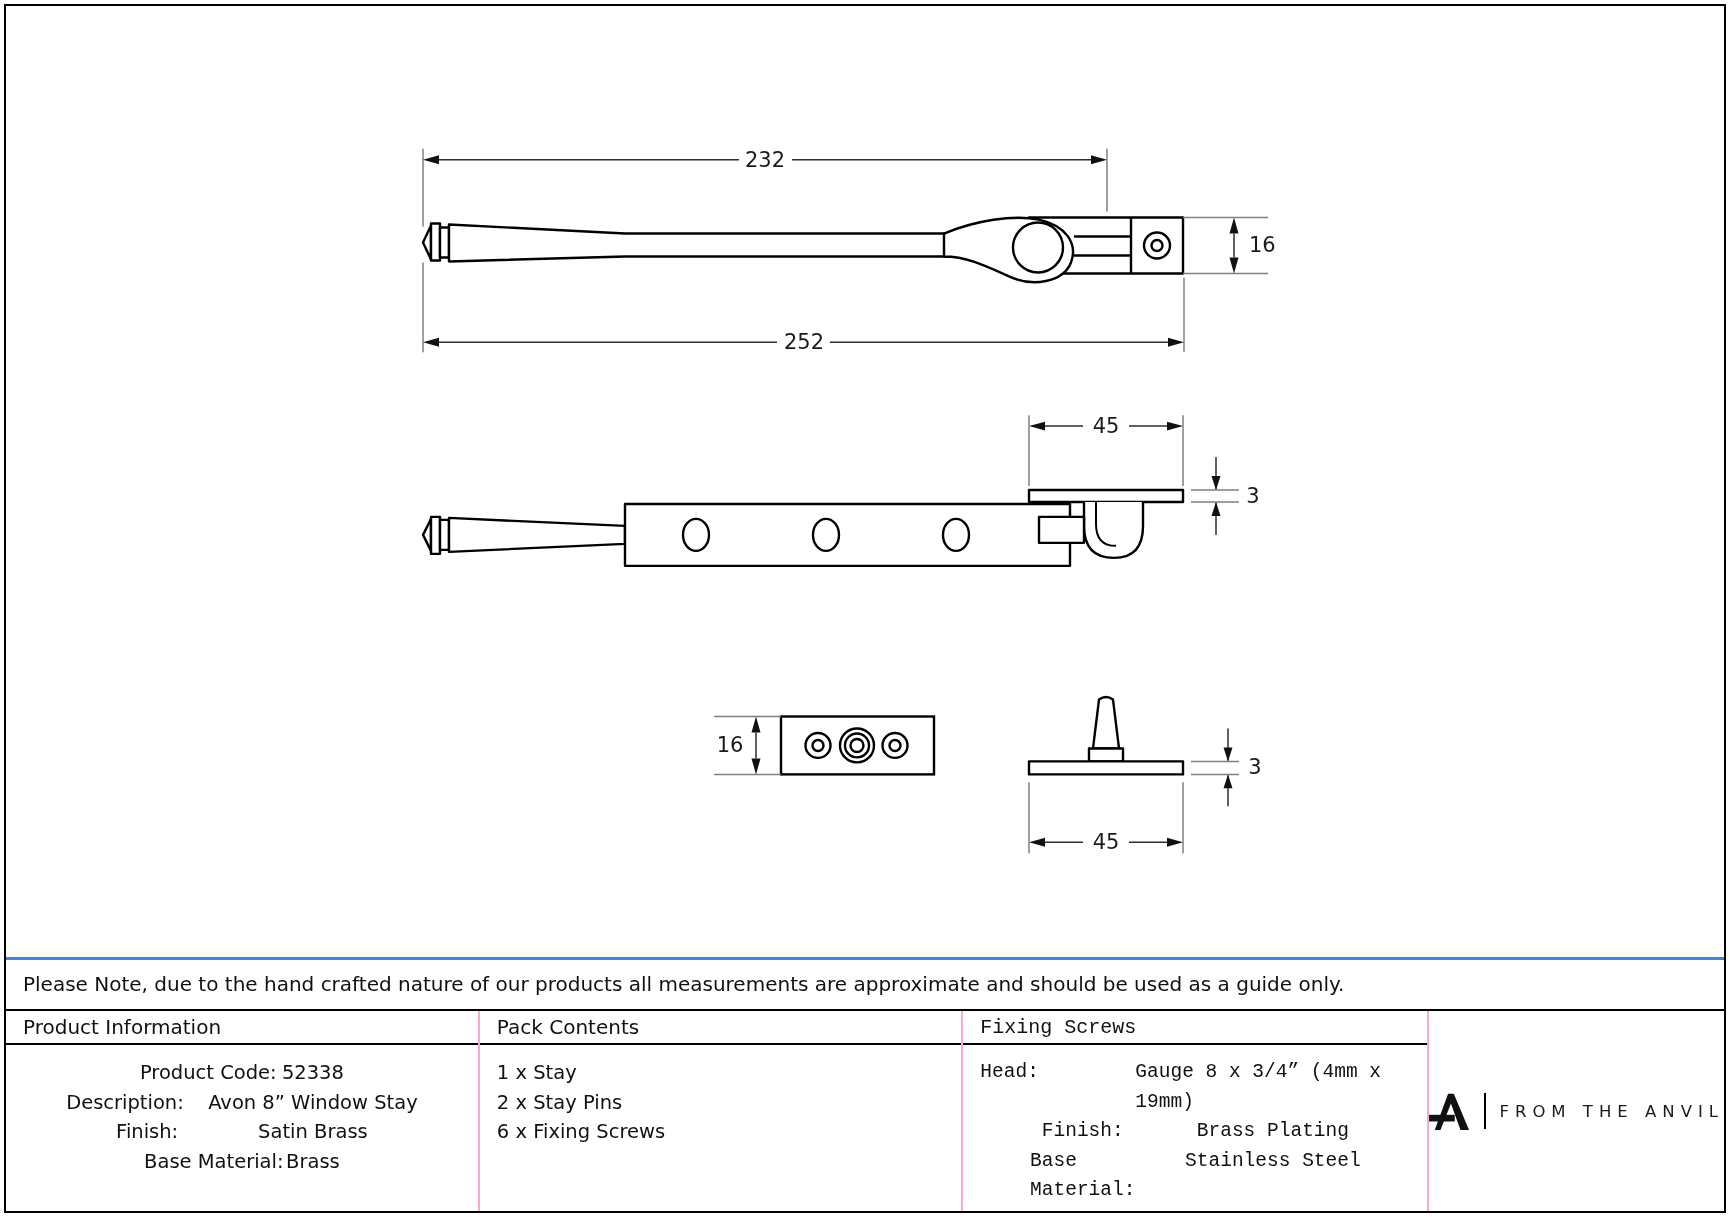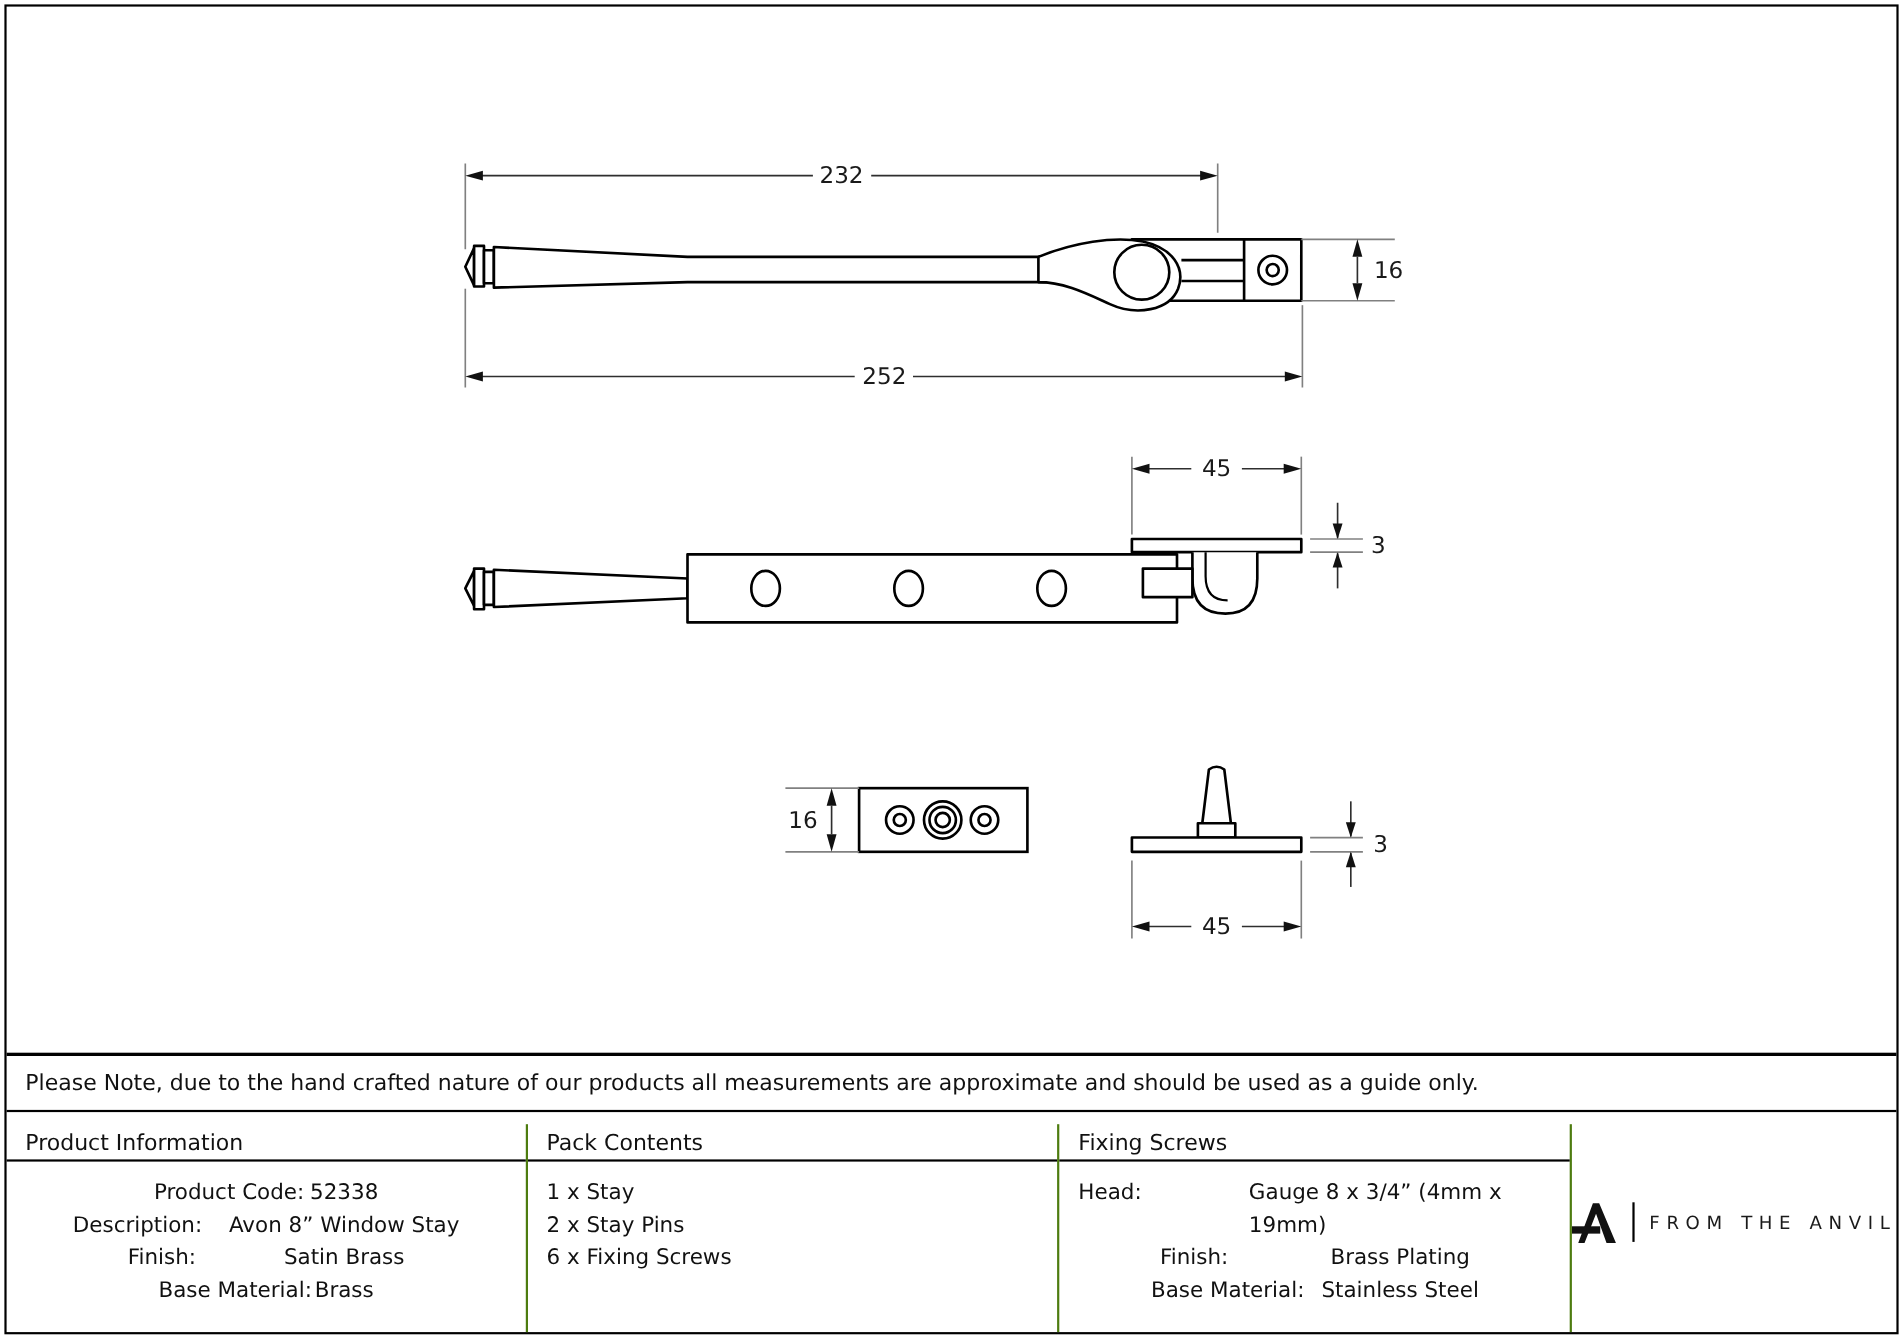--- a/index.html
+++ b/index.html
@@ -1,26 +1,26 @@
 <!DOCTYPE html>
 <html><head>
 <meta charset="utf-8">
 <style>
   html,body{margin:0;padding:0;background:#fff;}
   body{width:1730px;height:1217px;position:relative;font-family:"DejaVu Sans","Liberation Sans",sans-serif;color:#1a1a1a;}
   .frame{position:absolute;inset:4px;border:2px solid #000;display:flex;flex-direction:column;background:#fff;}
   .drawing-area{flex:1 1 auto;position:relative;overflow:hidden;}
   .drawing-area svg{display:block;width:100%;height:100%;}
-  .note-bar{flex:0 0 auto;border-top:3px solid #000000;padding:12px 17px 13px 17px;font-size:20px;color:#111;}
+  .note-bar{flex:0 0 auto;border-top:3px solid #3b82f6;padding:12px 17px 13px 17px;font-size:20px;color:#111;}
   .spec-table{flex:0 0 auto;display:flex;border-top:2px solid #000;height:202px;box-sizing:border-box;}
   .col{box-sizing:border-box;display:flex;flex-direction:column;}
-  .col-border{border-right:2px solid #4d7c0f;margin-top:11px;}
+  .col-border{border-right:2px solid #f9a8d4;}
   .col-product{width:490px;}
   .col-pack{width:500px;}
-  .col-screws{width:482px;}
+  .col-screws{width:482px;font-family:Liberation Mono, monospace;}
   .col-brand{flex:1 1 auto;display:flex;align-items:flex-start;justify-content:center;}
   .cell-header{flex:0 0 auto;height:34px;border-bottom:2px solid #000;box-sizing:border-box;display:flex;align-items:center;padding:0 17px;font-size:20px;color:#111;}
   .cell-body{flex:1 1 auto;padding:13px 17px;font-size:19.5px;line-height:29.5px;color:#111;}
   .kv-row{display:flex;justify-content:center;}
   .kv-label{flex:0 0 142px;}
   .col-screws .kv-label{flex:0 0 155px;}
   .pack-item{display:block;}
   .brand-lockup{display:flex;align-items:center;gap:13px;}
   .brand-bar{width:2px;height:36px;background:#000;}
   .brand-name{font-size:16.5px;letter-spacing:6px;color:#1a1a1a;white-space:nowrap;}

